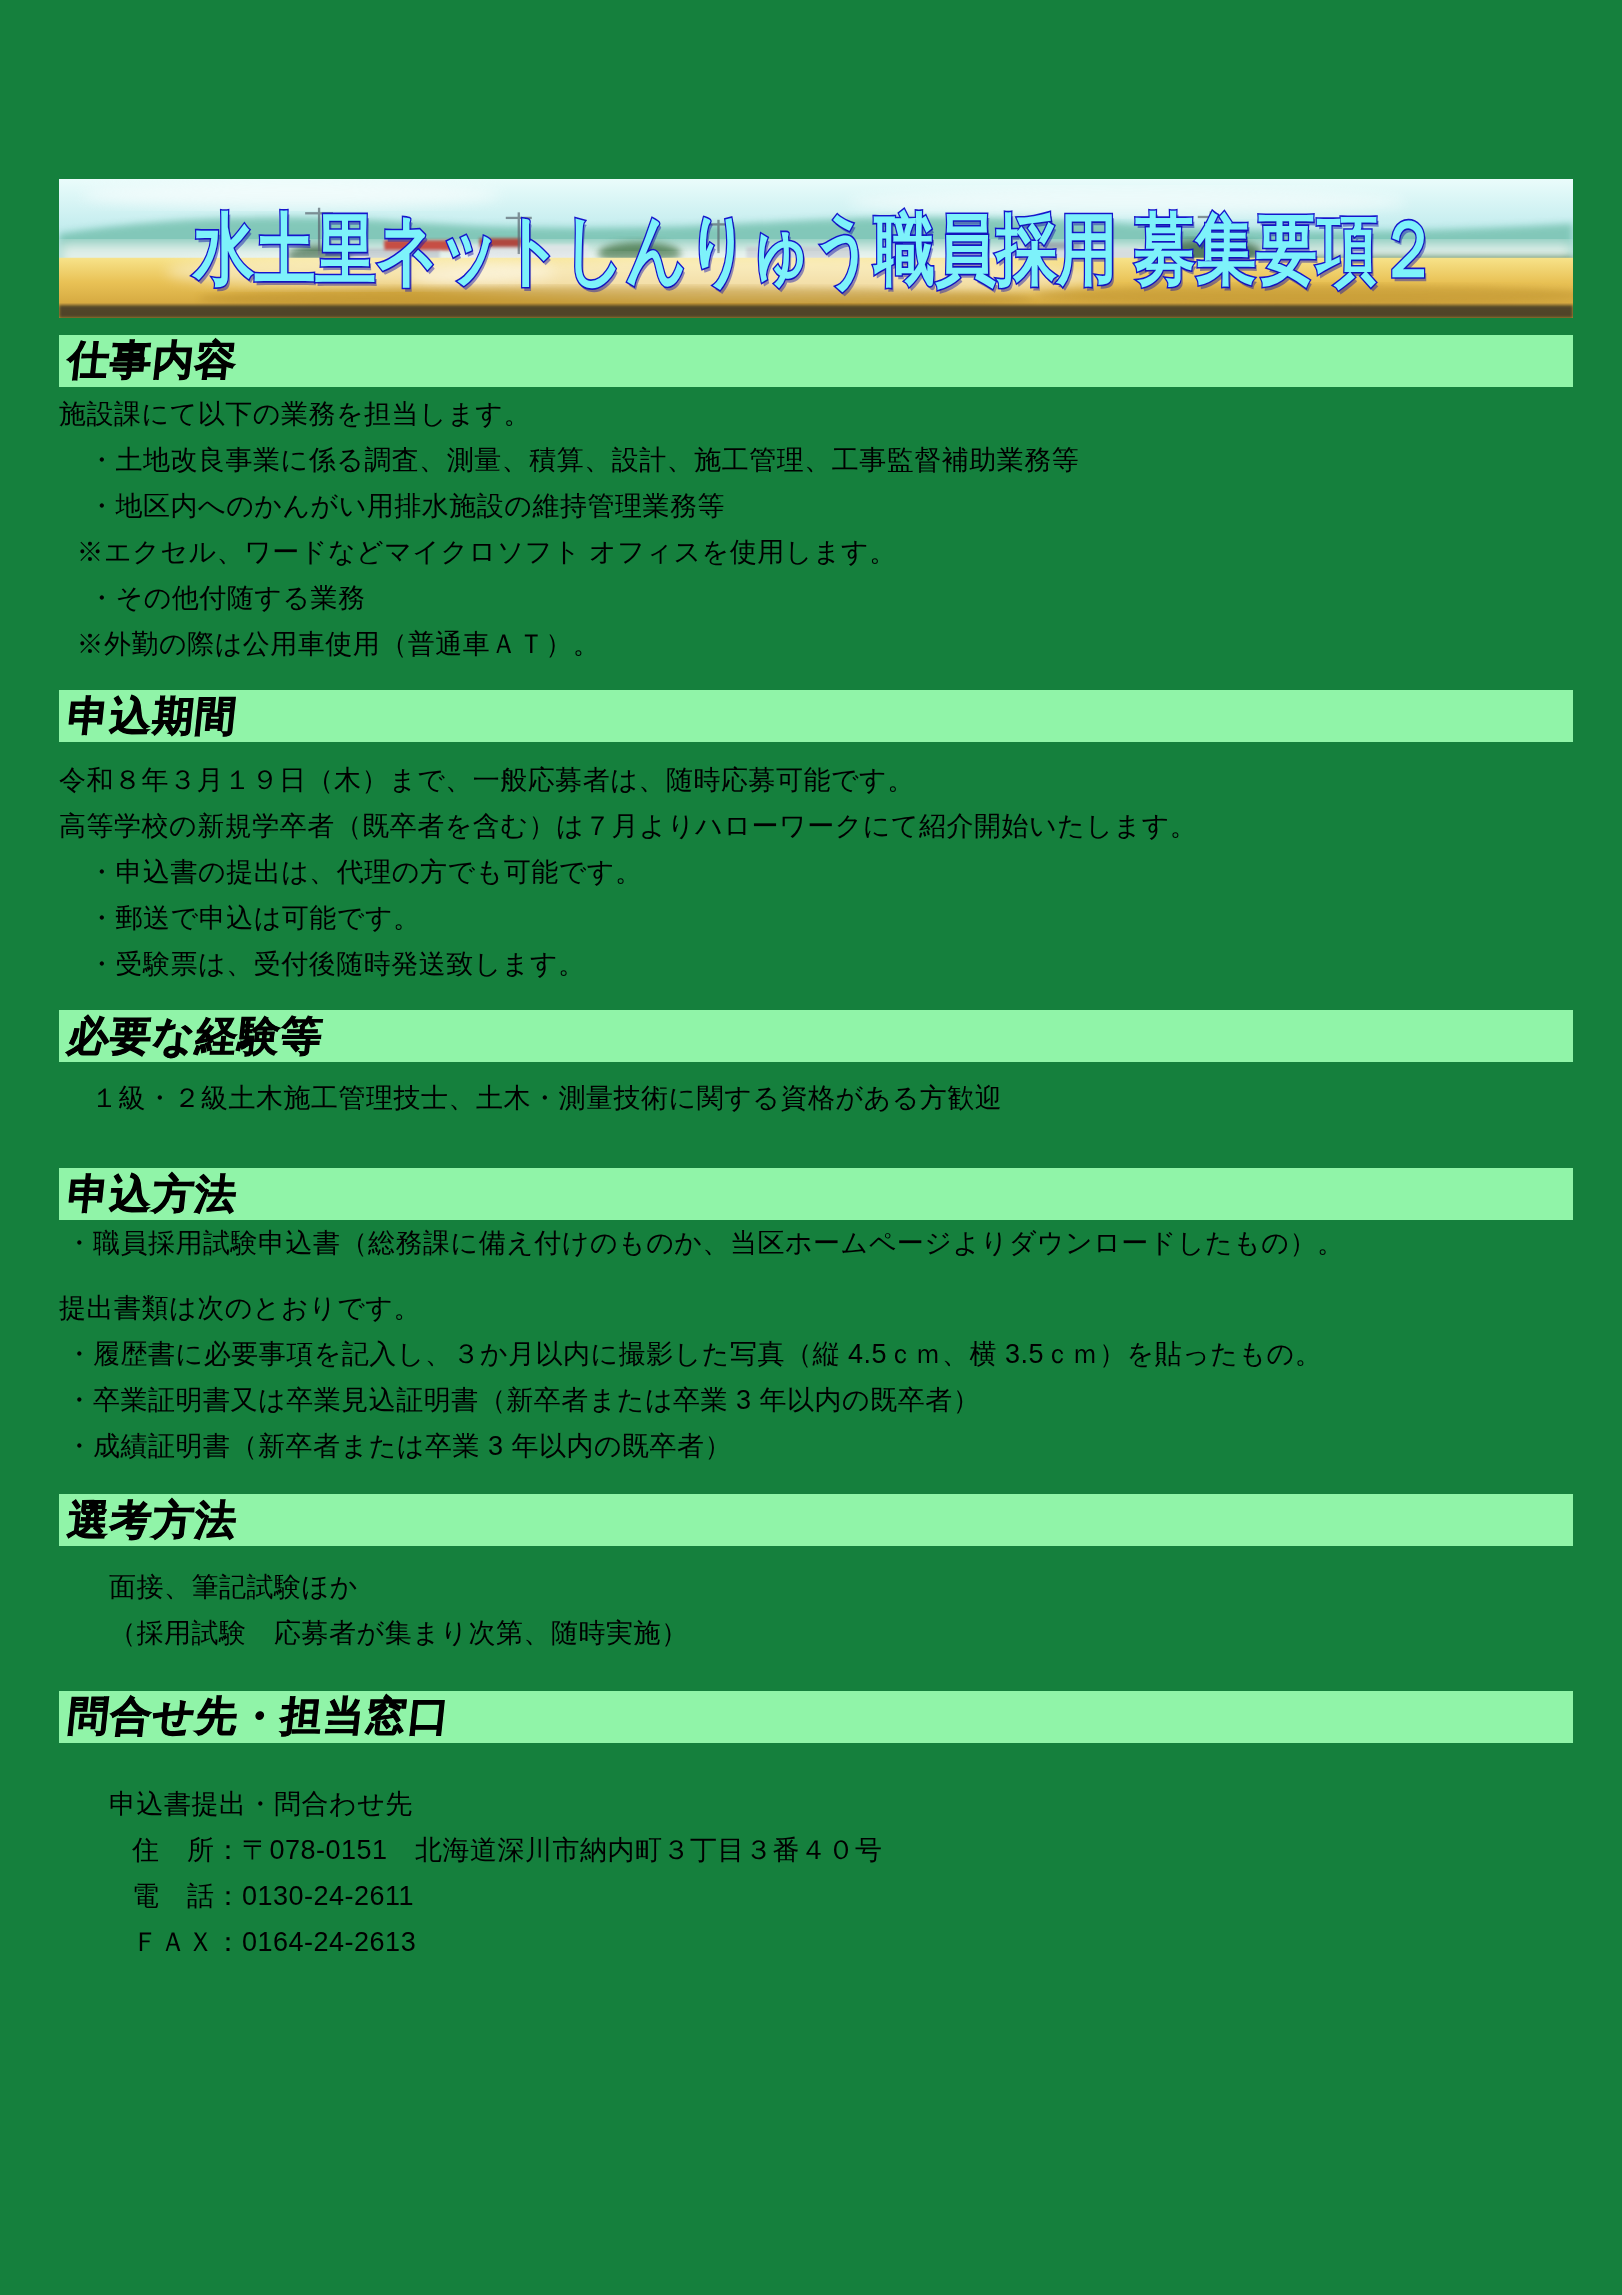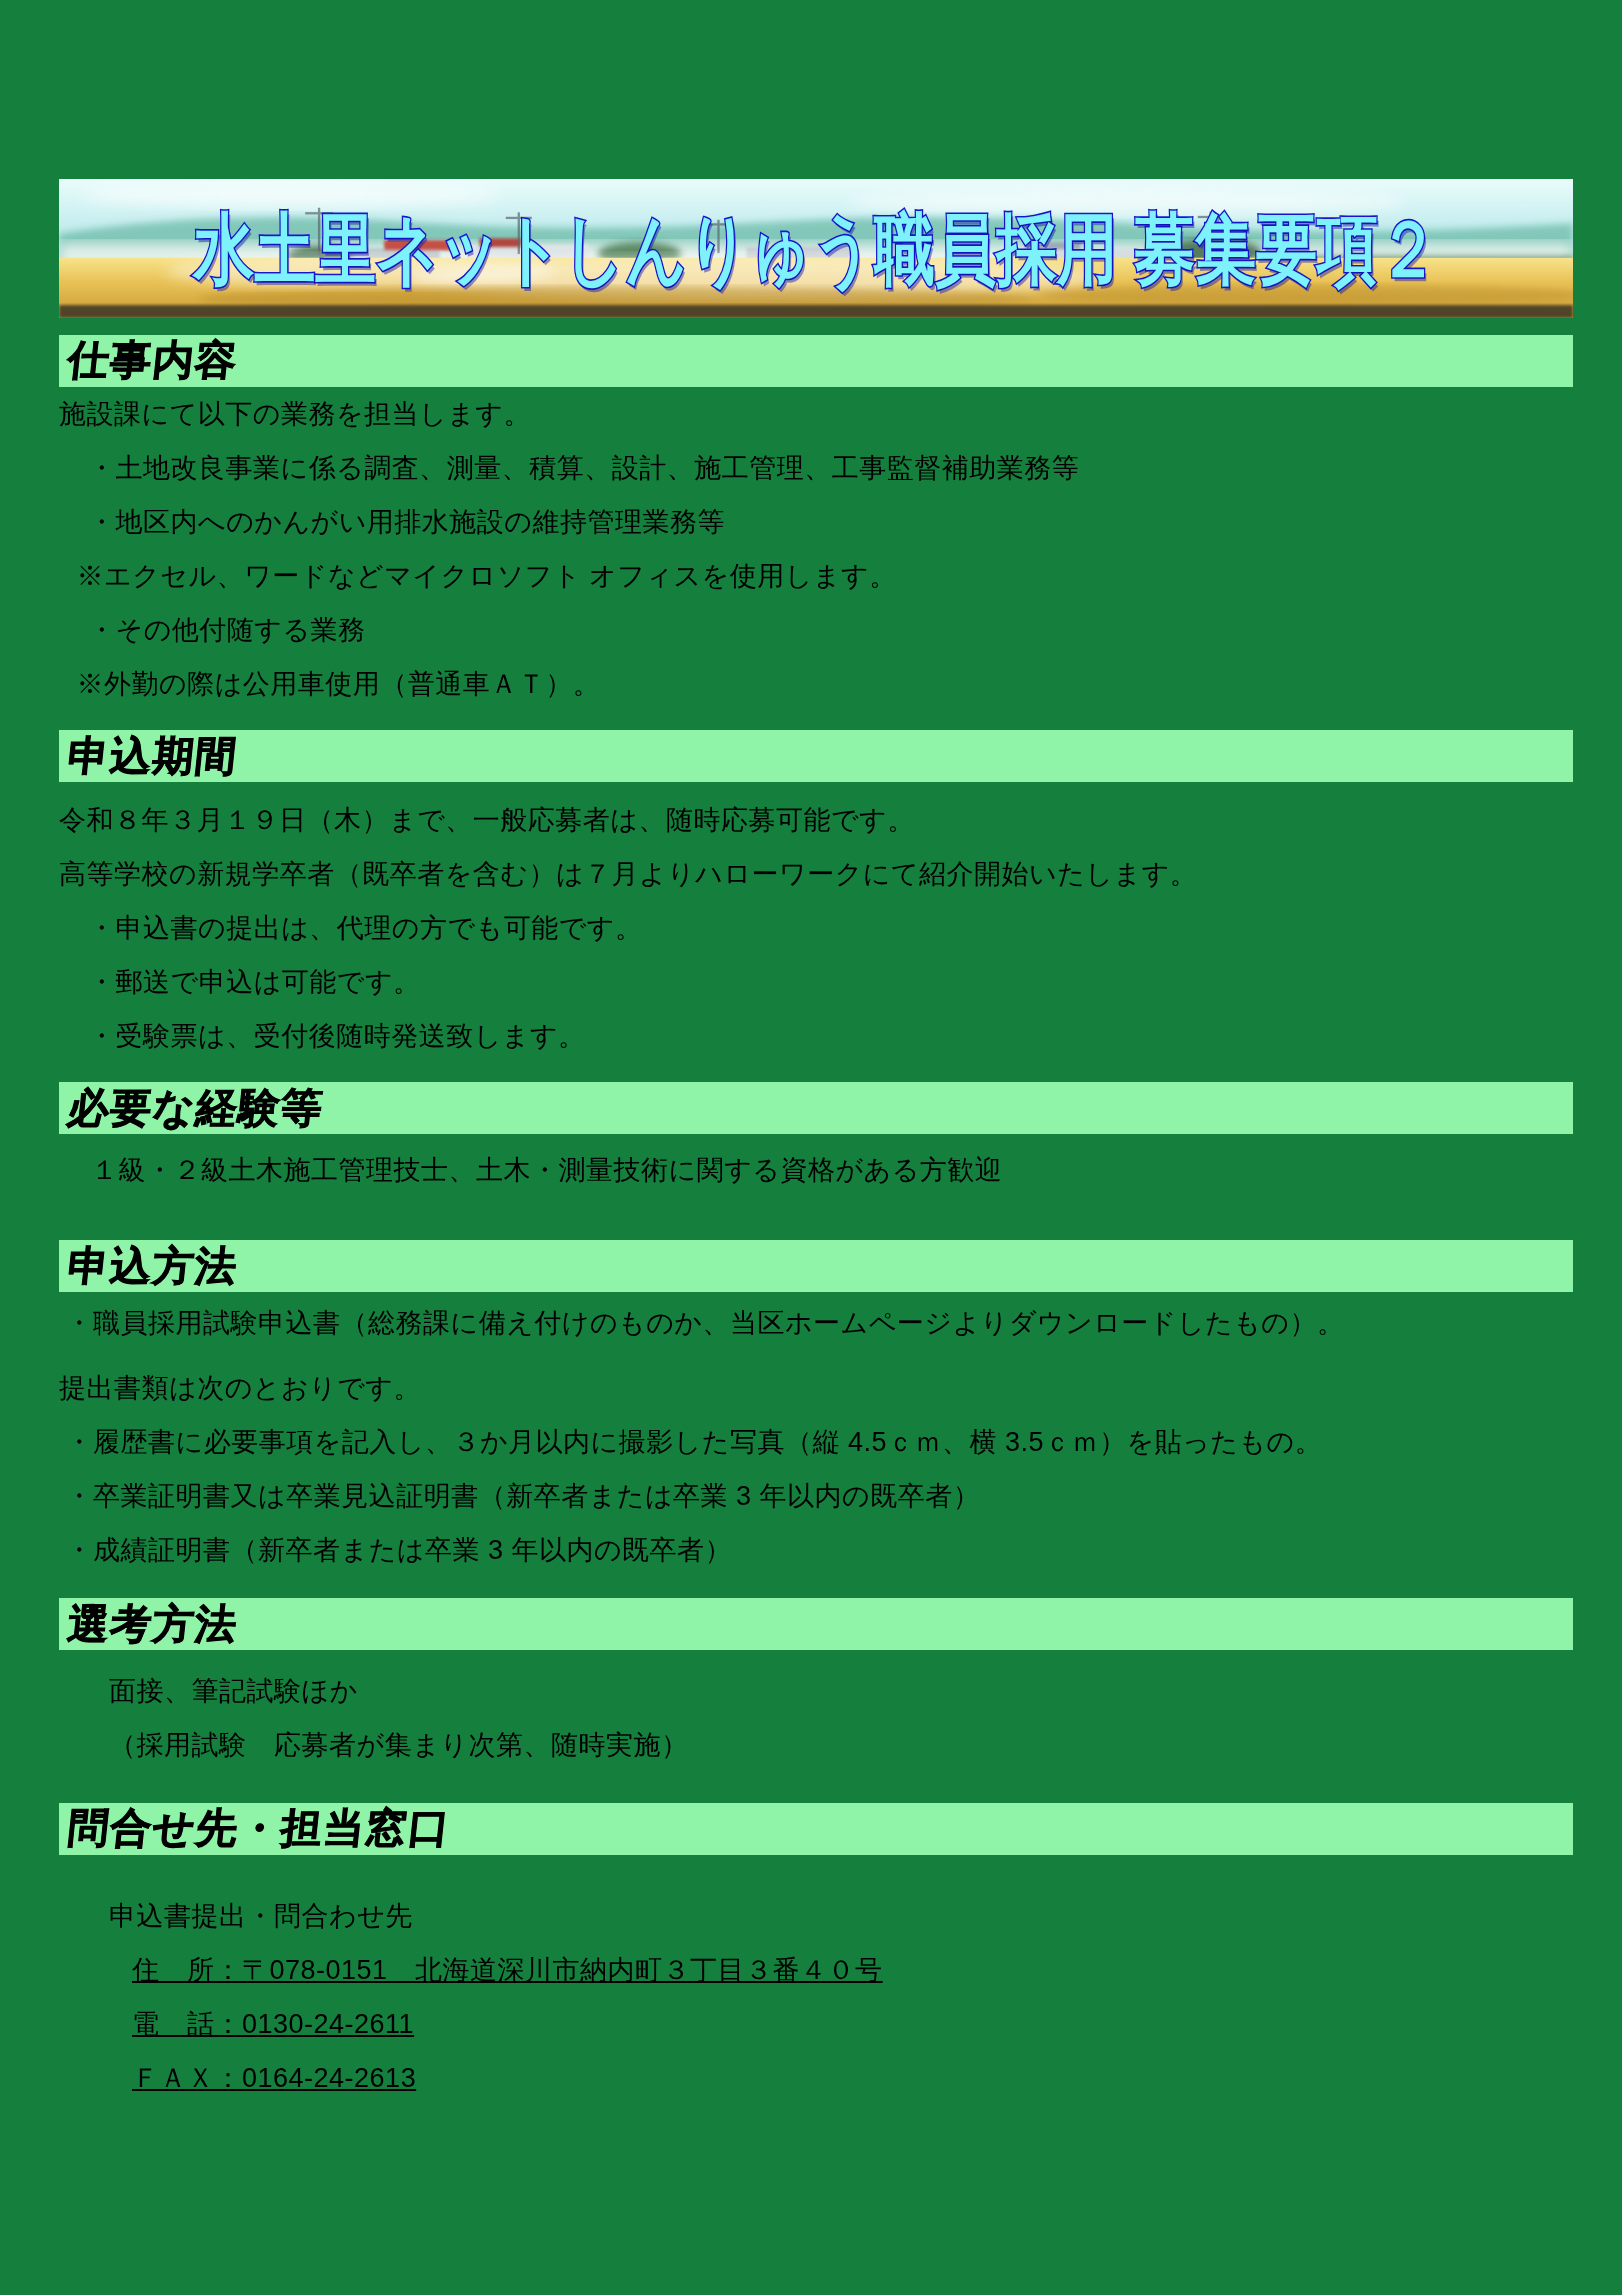--- a/index.html
+++ b/index.html
@@ -41,33 +41,33 @@
   .bar .ht {
     display: inline-block;
     font-size: 41px; font-weight: 900; line-height: 1;
     letter-spacing: 1.4px;
     transform: skewX(-6deg);
     -webkit-text-stroke: 0.9px #000;
   }
 
   
   .ln {
-    margin: 8px;
+    margin: 0;
     font-size: 27px;
     line-height: 46px;
     white-space: nowrap;
     letter-spacing: 0.5px;
   }
   .i0  { margin-left: 0; }
   .ib  { margin-left: 29px; }   
   .in  { margin-left: 17.6px; }   
   .ibs { margin-left: 6.5px; }   
   .im2 { margin-left: 32px; }   
   .im  { margin-left: 50px; }  
-  .ilg { margin-left: 73px; text-decoration: underline; }  
+  .ilg { margin-left: 73px; }  
 </style>
 </head>
 <body>
 
 <div class="page">
   <div class="content">
 
     <div class="banner">
       <svg viewBox="0 0 3260 300" preserveAspectRatio="none">
         <defs>

